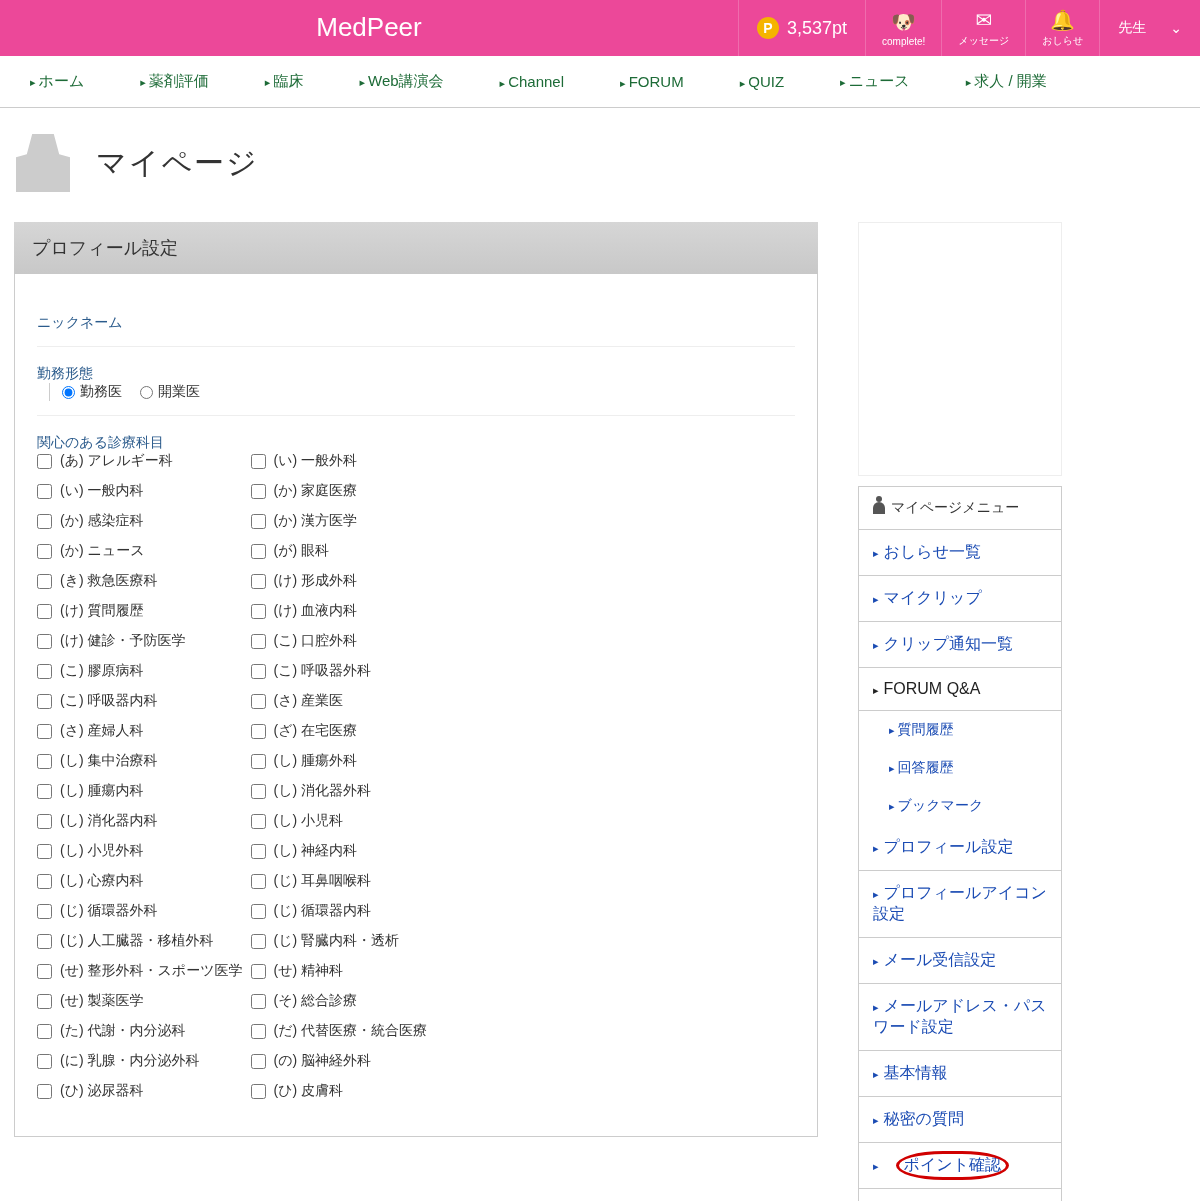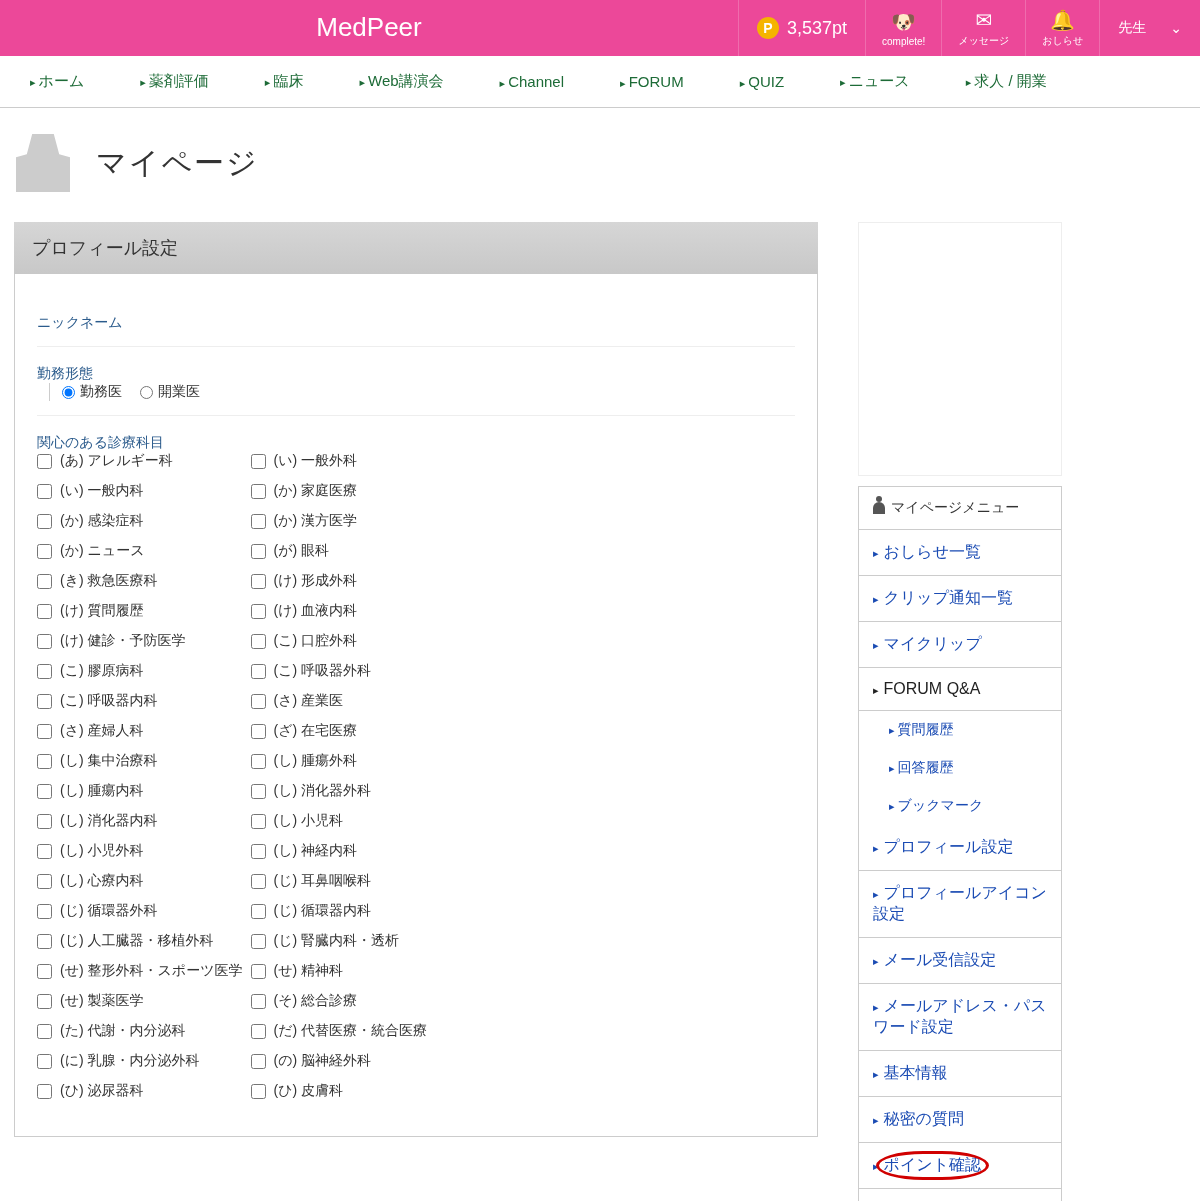--- a/index.html
+++ b/index.html
@@ -35,21 +35,21 @@
 .side-spacer{height:254px;border:1px solid #eee;margin-bottom:10px;}
 .side-panel{border:1px solid #ccc;}
 .side-title{padding:12px 14px;font-size:14px;display:flex;align-items:center;gap:6px;border-bottom:1px solid #ccc;background:#fff;}
 .side-item{padding:12px 14px;border-bottom:1px solid #ccc;color:#1a4bb3;font-size:16px;cursor:pointer;position:relative;}
 .side-item:last-child{border-bottom:none;}
 .side-item::before{content:"▸";color:#1a4bb3;margin-right:5px;font-size:11px;}
 .side-item.black{color:#222;}
 .side-item.black::before{color:#222;}
 .side-sub{padding:10px 14px 10px 30px;color:#1a4bb3;font-size:14px;cursor:pointer;}
 .side-sub::before{content:"▸ ";font-size:11px;}
-.highlight{position:relative;display:inline-block;}
+.highlight{position:relative;display:inline-block;margin-left:20px;}
 .highlight::after{content:"";position:absolute;left:-8px;right:-8px;top:-4px;bottom:-4px;border:3px solid #d00000;border-radius:50%/60%;pointer-events:none;}
 .person-ico{display:inline-block;width:12px;height:12px;background:#555;border-radius:50% 50% 0 0;position:relative;}
 .person-ico::after{content:"";position:absolute;top:-6px;left:3px;width:6px;height:6px;background:#555;border-radius:50%;}
 </style>
 </head>
 <body>
 
 <div class="header">
   <div class="logo">MedPeer</div>
   <div class="points">
@@ -301,22 +301,22 @@
 
   <div class="sidebar">
     <div class="side-spacer"></div>
     <div class="side-panel">
       <div class="side-title">
         <span class="person-ico"></span>
         <span>マイページメニュー</span>
       </div>
       <div id="side-list">
           <div class="side-item">おしらせ一覧</div>
+          <div class="side-item">マイクリップ</div>
           <div class="side-item">クリップ通知一覧</div>
-          <div class="side-item">マイクリップ</div>
           <div class="side-item black">FORUM Q&amp;A</div>
           <div class="side-sub">質問履歴</div>
           <div class="side-sub">回答履歴</div>
           <div class="side-sub">ブックマーク</div>
           <div class="side-item">プロフィール設定</div>
           <div class="side-item">プロフィールアイコン設定</div>
           <div class="side-item">メール受信設定</div>
           <div class="side-item">メールアドレス・パスワード設定</div>
           <div class="side-item">基本情報</div>
           <div class="side-item">秘密の質問</div>

